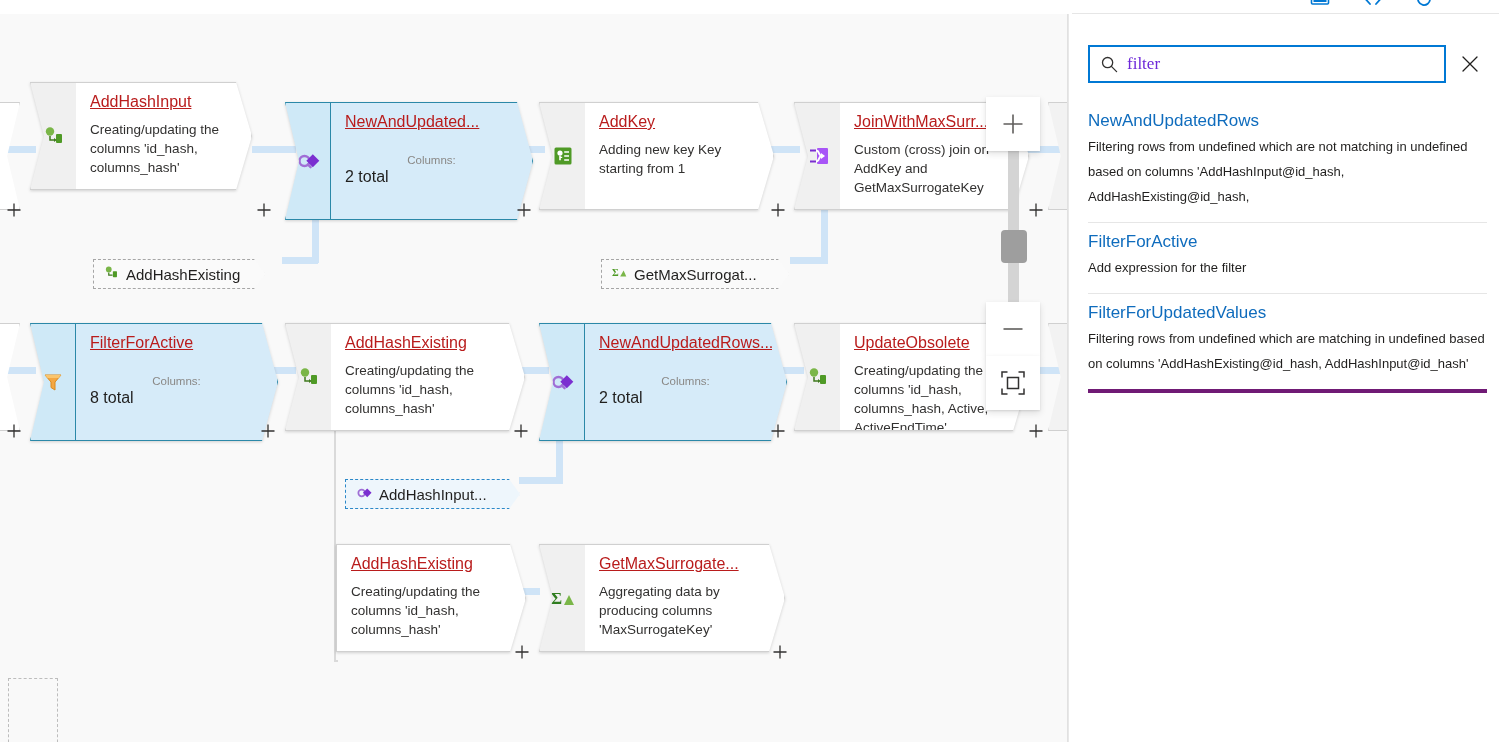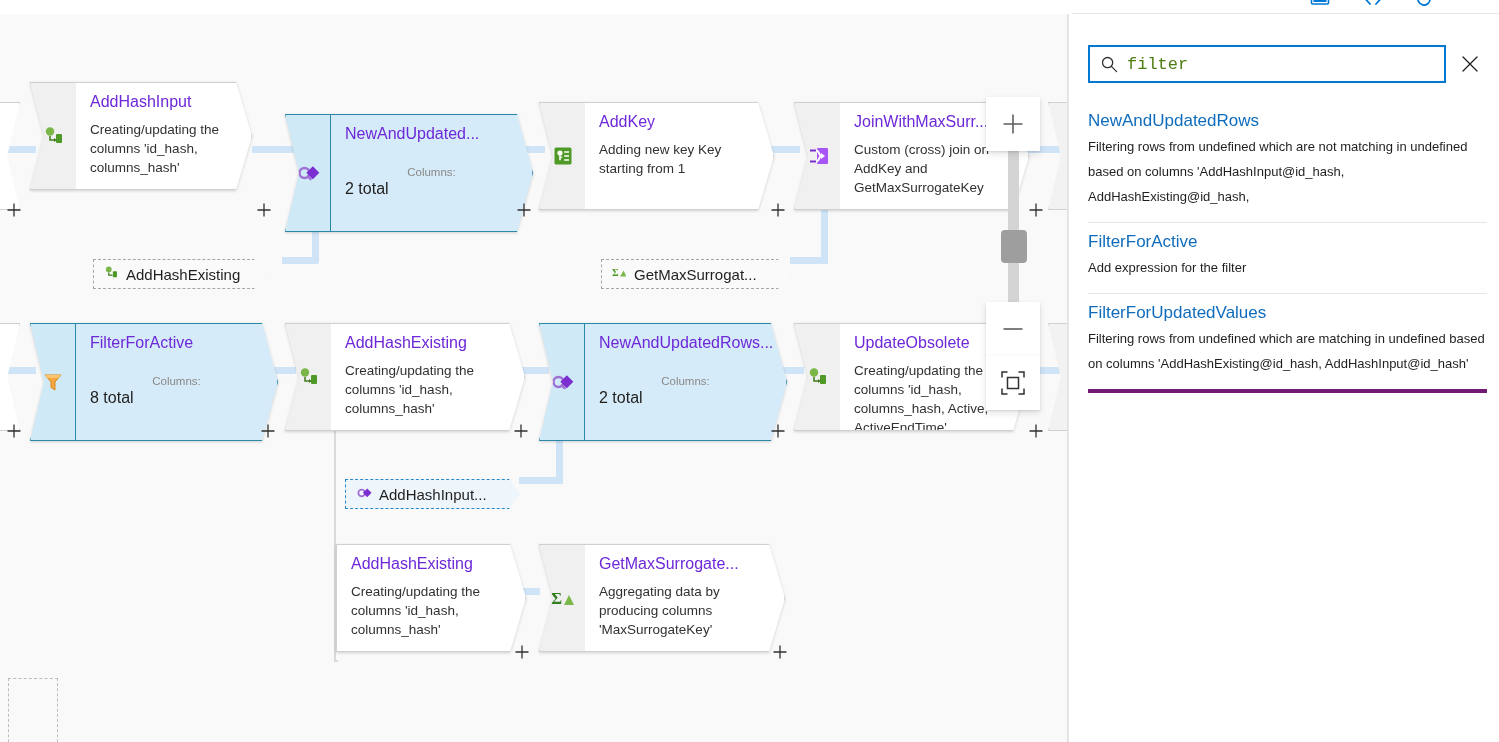--- a/index.html
+++ b/index.html
@@ -62,22 +62,22 @@
   .node-body {
     flex: 1 1 auto;
     background: #ffffff;
     border: 1px solid #d0d0d0; border-left: none;
     padding: 9px 14px 8px 14px;
     position: relative;
     overflow: hidden;
     clip-path: polygon(0 0, calc(100% - 16px) 0, 100% 50%, calc(100% - 16px) 100%, 0 100%);
   }
   .node-title {
-    font-size: 16px; color: #6d28d9; line-height: 19px;
-    white-space: nowrap; overflow: hidden;
+    font-size: 16px; color: #b91c1c; line-height: 19px;
+    white-space: nowrap; overflow: hidden; text-decoration: underline;
   }
   .node-desc {
     margin-top: 9px;
     font-size: 13.5px; color: #323130; line-height: 19px;
   }
   .node-sub-label { font-size: 11.5px; color: #8a8886; line-height: 14px; text-align: center; }
   .node-sub-value { font-size: 16px; color: #201f1e; line-height: 20px; }
 
   
   .node.selected .node-icon {
@@ -159,22 +159,22 @@
     display: flex; align-items: center; gap: 10px;
   }
   .search-box {
     width: 358px; height: 38px;
     border: 2px solid #0078d4; background: #ffffff;
     display: flex; align-items: center; gap: 8px; padding: 0 10px;
   }
   .search-box .magnifier { flex: 0 0 18px; display:flex; }
   .search-input {
     border: none; outline: none; background: transparent;
-    font-family: Liberation Mono, monospace;
-    font-size: 17px; color: #4d7c0f; width: 100%; padding: 0;
+    font-family: Liberation Serif, serif;
+    font-size: 17px; color: #6d28d9; width: 100%; padding: 0;
   }
   .close-btn {
     width: 28px; height: 28px; display: flex; align-items: center; justify-content: center;
     cursor: pointer;
   }
   .results { position: absolute; left: 12px; top: 88px; width: 399px; }
   .result-item { padding: 8px 0 13px 0; border-bottom: 1px solid #e6e6e6; }
   .result-item:last-child { border-bottom: 4px solid #701a75; }
   .result-title {
     color: #0f6cbd; font-size: 17px; line-height: 22px; cursor: pointer;
@@ -277,21 +277,21 @@
         <div class="node-title">AddHashInput</div>
         <div class="node-desc">Creating/updating the columns 'id_hash, columns_hash'</div>
       </div>
     </div>
     <div class="node-plus" style="left:256px; top:188px;">
       <svg viewBox="0 0 16 16" fill="none" stroke="#323130" stroke-width="1.3">
           <path d="M8 1.5V14.5M1.5 8H14.5"></path>
         </svg>
     </div>
 
-    <div class="node selected" style="left:285px; top:100px; width:248px; height:118px;">
+    <div class="node selected" style="left:285px; top:88px; width:248px; height:118px;">
       <div class="node-icon">
         <svg width="24" height="20" viewBox="0 0 24 20">
           <circle cx="8.5" cy="10" r="5" fill="none" stroke="#a06fd6" stroke-width="2.4"></circle>
           <path d="M11.8 13.4 L14.6 16.2" stroke="#a06fd6" stroke-width="2.4" stroke-linecap="round"></path>
           <rect x="12.2" y="5.2" width="9.2" height="9.2" transform="rotate(45 16.8 9.8)" fill="#7b2fd0"></rect>
         </svg>
       </div>
       <div class="node-body">
         <div class="node-title">NewAndUpdated...</div>
         <div style="margin-top:22px;">

